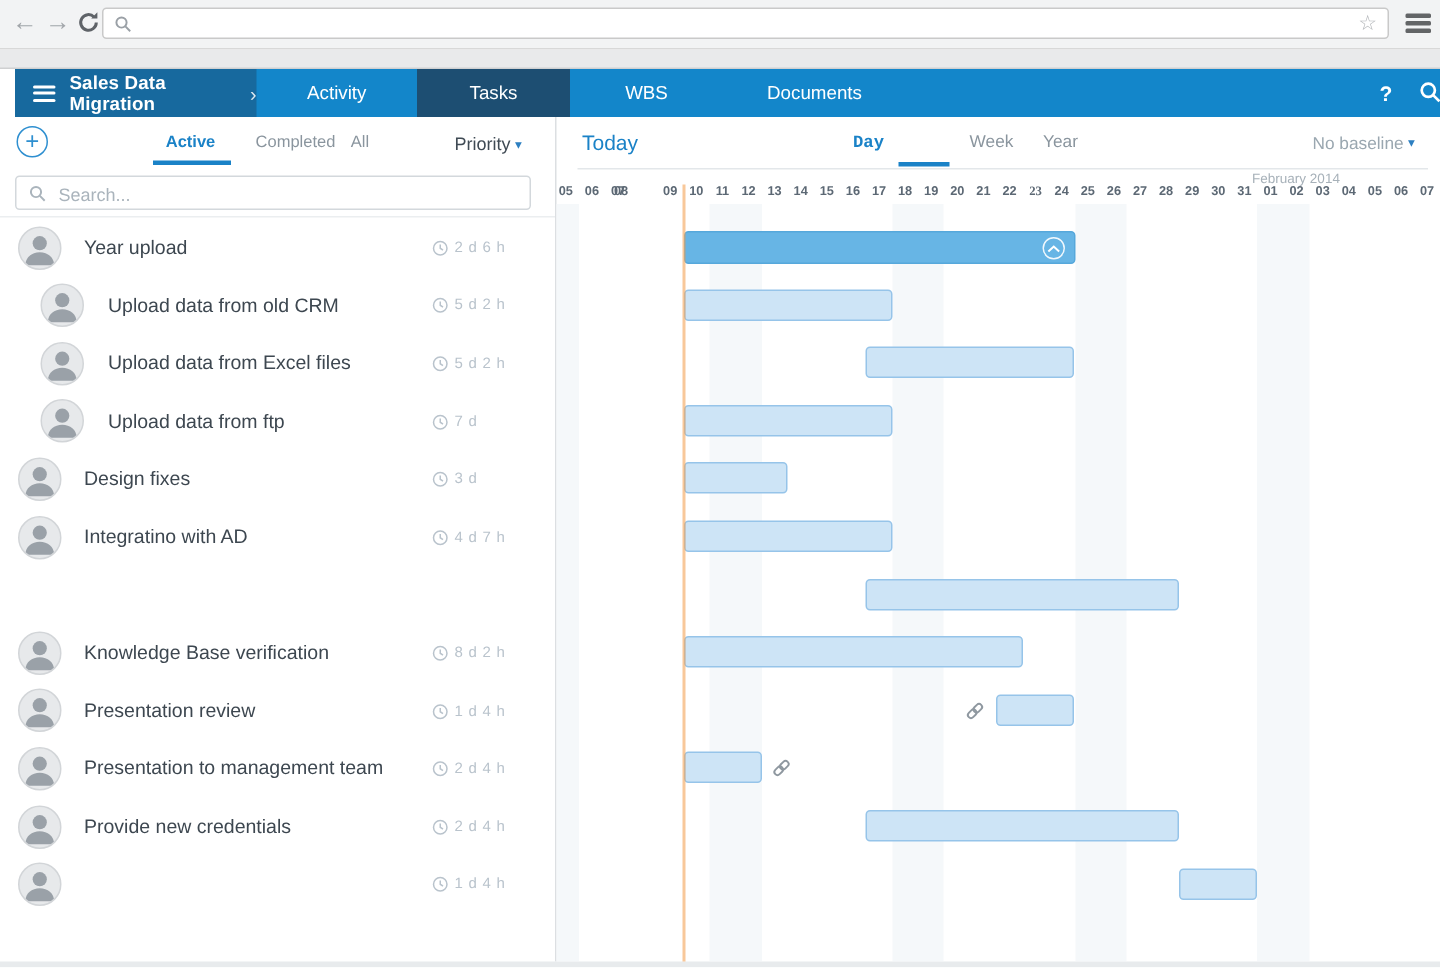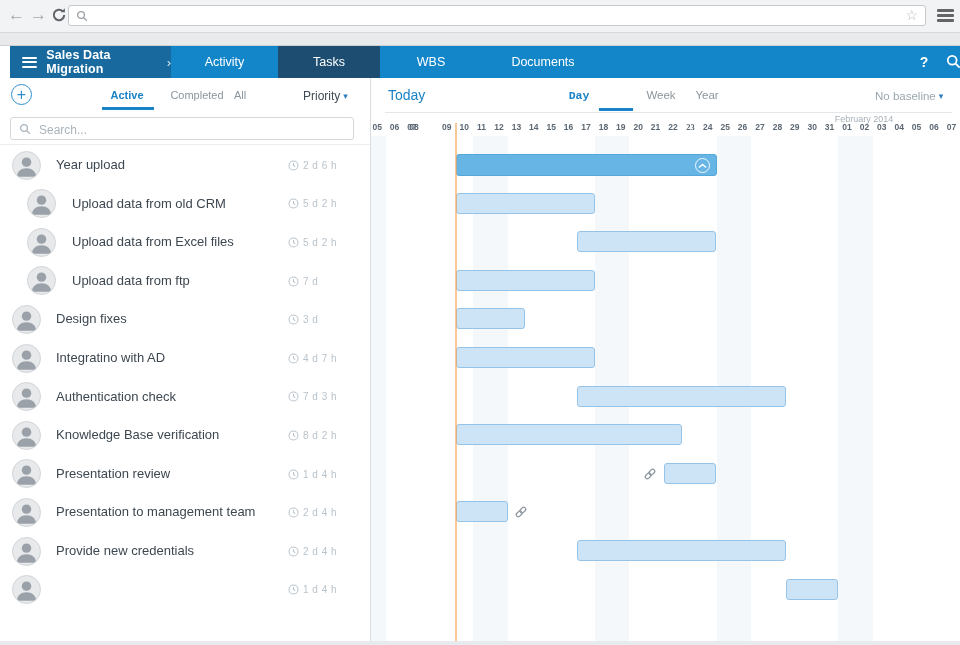--- a/index.html
+++ b/index.html
@@ -226,34 +226,20 @@
             <circle cx="12" cy="9" r="4.2" fill="#9aa1a8"></circle>
             <path d="M3.5 22c0-4.6 3.8-7.6 8.5-7.6s8.5 3 8.5 7.6z" fill="#9aa1a8"></path>
           </svg></div>
         <div class="task-title" style="left: 56px;">Integratino with AD</div>
         <div class="task-duration">
           <svg width="11" height="11" viewBox="0 0 12 12">
             <circle cx="6" cy="6" r="4.9" fill="none" stroke="#b9c3cc" stroke-width="1.1"></circle>
             <path d="M6 3.2V6l2 1.3" fill="none" stroke="#b9c3cc" stroke-width="1.1"></path>
           </svg>
           <span>4 d 7 h</span>
-        </div>
-      </div>
-      <div class="task-row" style="top: 231.6px;">
-        <div class="avatar" style="left: 12px;"><svg width="27" height="27" viewBox="0 0 24 24">
-            <circle cx="12" cy="9" r="4.2" fill="#9aa1a8"></circle>
-            <path d="M3.5 22c0-4.6 3.8-7.6 8.5-7.6s8.5 3 8.5 7.6z" fill="#9aa1a8"></path>
-          </svg></div>
-        <div class="task-title" style="left: 56px;">Authentication check</div>
-        <div class="task-duration">
-          <svg width="11" height="11" viewBox="0 0 12 12">
-            <circle cx="6" cy="6" r="4.9" fill="none" stroke="#b9c3cc" stroke-width="1.1"></circle>
-            <path d="M6 3.2V6l2 1.3" fill="none" stroke="#b9c3cc" stroke-width="1.1"></path>
-          </svg>
-          <span>7 d 3 h</span>
         </div>
       </div>
       <div class="task-row" style="top: 270.2px;">
         <div class="avatar" style="left: 12px;"><svg width="27" height="27" viewBox="0 0 24 24">
             <circle cx="12" cy="9" r="4.2" fill="#9aa1a8"></circle>
             <path d="M3.5 22c0-4.6 3.8-7.6 8.5-7.6s8.5 3 8.5 7.6z" fill="#9aa1a8"></path>
           </svg></div>
         <div class="task-title" style="left: 56px;">Knowledge Base verification</div>
         <div class="task-duration">
           <svg width="11" height="11" viewBox="0 0 12 12">

